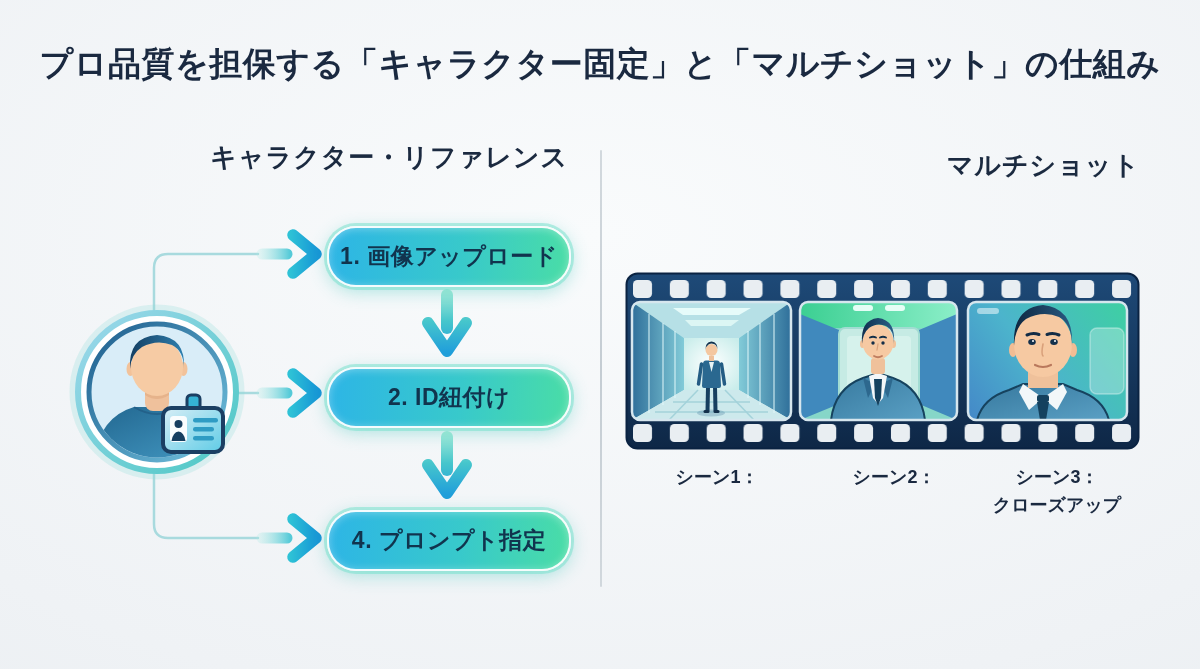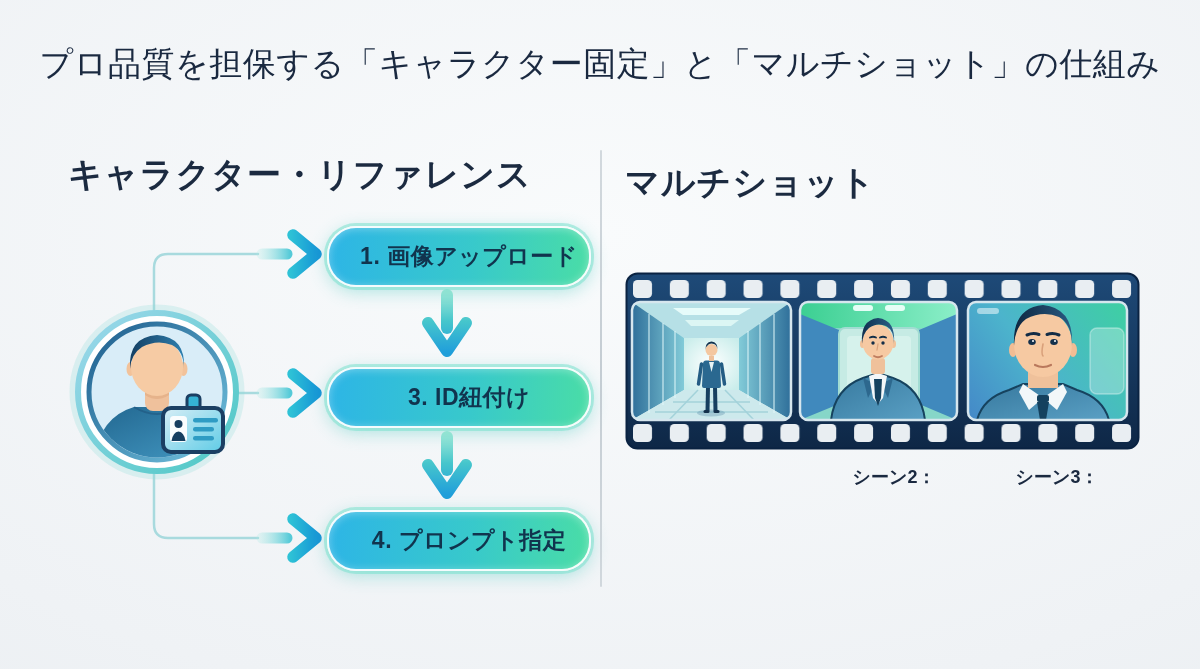--- a/index.html
+++ b/index.html
@@ -5,41 +5,41 @@
   html,body{margin:0;padding:0;}
   body{
     width:1200px;height:669px;overflow:hidden;
     font-family:"Liberation Sans","DejaVu Sans",sans-serif;
     background:radial-gradient(130% 130% at 50% 35%, #f9fbfc 0%, #eff2f5 55%, #e5eaee 100%);
     position:relative;
   }
   .canvas{position:absolute;inset:0;}
   .page-title{
     position:absolute;left:0;top:42px;width:1200px;text-align:center;
-    font-size:33px;font-weight:400;color:#1a2940;letter-spacing:.5px;margin:0;
+    font-size:33px;font-weight:700;color:#1a2940;letter-spacing:.5px;margin:0;
   }
   .col-heading{
-    position:absolute;top:152px;text-align:left;
-    font-size:34px;font-weight:800;color:#1b2a40;letter-spacing:1px;
+    position:absolute;top:140px;text-align:right;
+    font-size:26px;font-weight:800;color:#1b2a40;letter-spacing:1px;
   }
   .heading-left{left:68px;width:500px;}
   .heading-right{left:625px;width:515px;margin-top:8px;}
   .divider{
     position:absolute;left:600px;top:150px;width:2px;height:437px;
     background:linear-gradient(#c6ced4 0%, #b4bec6 50%, #c6ced4 100%);
     opacity:.75;border-radius:1px;
   }
   .pill{
     position:absolute;left:327px;width:240px;height:57px;border-radius:29px;
     background:linear-gradient(95deg,#2db5e6 0%,#38c9cb 55%,#4adda6 100%);
     border:2px solid rgba(255,255,255,.95);
     box-shadow:0 0 0 3px rgba(124,226,206,.55), 0 4px 18px rgba(70,200,190,.45),
                inset 0 1px 8px rgba(255,255,255,.35);
     display:flex;align-items:center;justify-content:center;
-    font-size:23px;font-weight:800;color:#11344e;letter-spacing:.5px;padding-left:20px;
+    font-size:23px;font-weight:800;color:#11344e;letter-spacing:.5px;
   }
   .pill1{top:226px;} .pill2{top:367px;} .pill3{top:510px;}
   .avatar-svg{position:absolute;left:62px;top:297px;width:190px;height:190px;}
   .flow-svg{position:absolute;left:0;top:0;width:620px;height:669px;}
   .film-svg{position:absolute;left:625px;top:272px;width:515px;height:178px;}
   .caption{
     position:absolute;top:463px;width:200px;text-align:center;
     font-size:18px;font-weight:800;color:#1a2940;line-height:28px;
   }
   .cap1{left:617px;} .cap2{left:794px;} .cap3{left:957px;}
@@ -154,21 +154,21 @@
         <rect x="108" y="119" width="17" height="26" rx="3.5" fill="#fafdfe"></rect>
         <circle cx="116.5" cy="127" r="4" fill="#173f60"></circle>
         <path d="M109.5,144 Q111,135 116.5,134.5 Q122,135 123.5,144 Z" fill="#173f60"></path>
         <rect x="131" y="121" width="25" height="4.5" rx="2.2" fill="#2f9cc4"></rect>
         <rect x="131" y="130" width="21" height="4.5" rx="2.2" fill="#2f9cc4"></rect>
         <rect x="131" y="139" width="21" height="4.5" rx="2.2" fill="#2f9cc4"></rect>
       </g>
     </svg>
 
     <div class="pill pill1">1. 画像アップロード</div>
-    <div class="pill pill2">3. ID紐付け</div>
+    <div class="pill pill2">2. ID紐付け</div>
     <div class="pill pill3">4. プロンプト指定</div>
   </div>
 
   <div class="divider"></div>
 
   <div>
     <div class="col-heading heading-right">マルチショット</div>
 
     <svg class="film-svg" viewBox="0 0 515 178" aria-hidden="true">
       <defs>
@@ -319,22 +319,24 @@
           <circle cx="408" cy="69" r="1" fill="#ffffff"></circle>
           <circle cx="430" cy="69" r="1" fill="#ffffff"></circle>
           <path d="M418,72 Q416,82 418,84" stroke="#d9a07a" stroke-width="1.6" fill="none" stroke-linecap="round"></path>
           <path d="M410,93 Q418,97 426,93" stroke="#b9785c" stroke-width="2.2" fill="none" stroke-linecap="round"></path>
         </g>
       </g>
       <rect x="343" y="30" width="159" height="118" rx="8" fill="none" stroke="#d6e6ee" stroke-width="2.5"></rect>
     </svg>
 
     <div class="caption cap1">
+      <span>シーン1：</span>
     </div>
     <div class="caption cap2">
       <span>シーン2：</span>
     </div>
     <div class="caption cap3">
       <span>シーン3：</span>
+      <span>クローズアップ</span>
     </div>
   </div>
 
 </div>
 
 </body></html>

